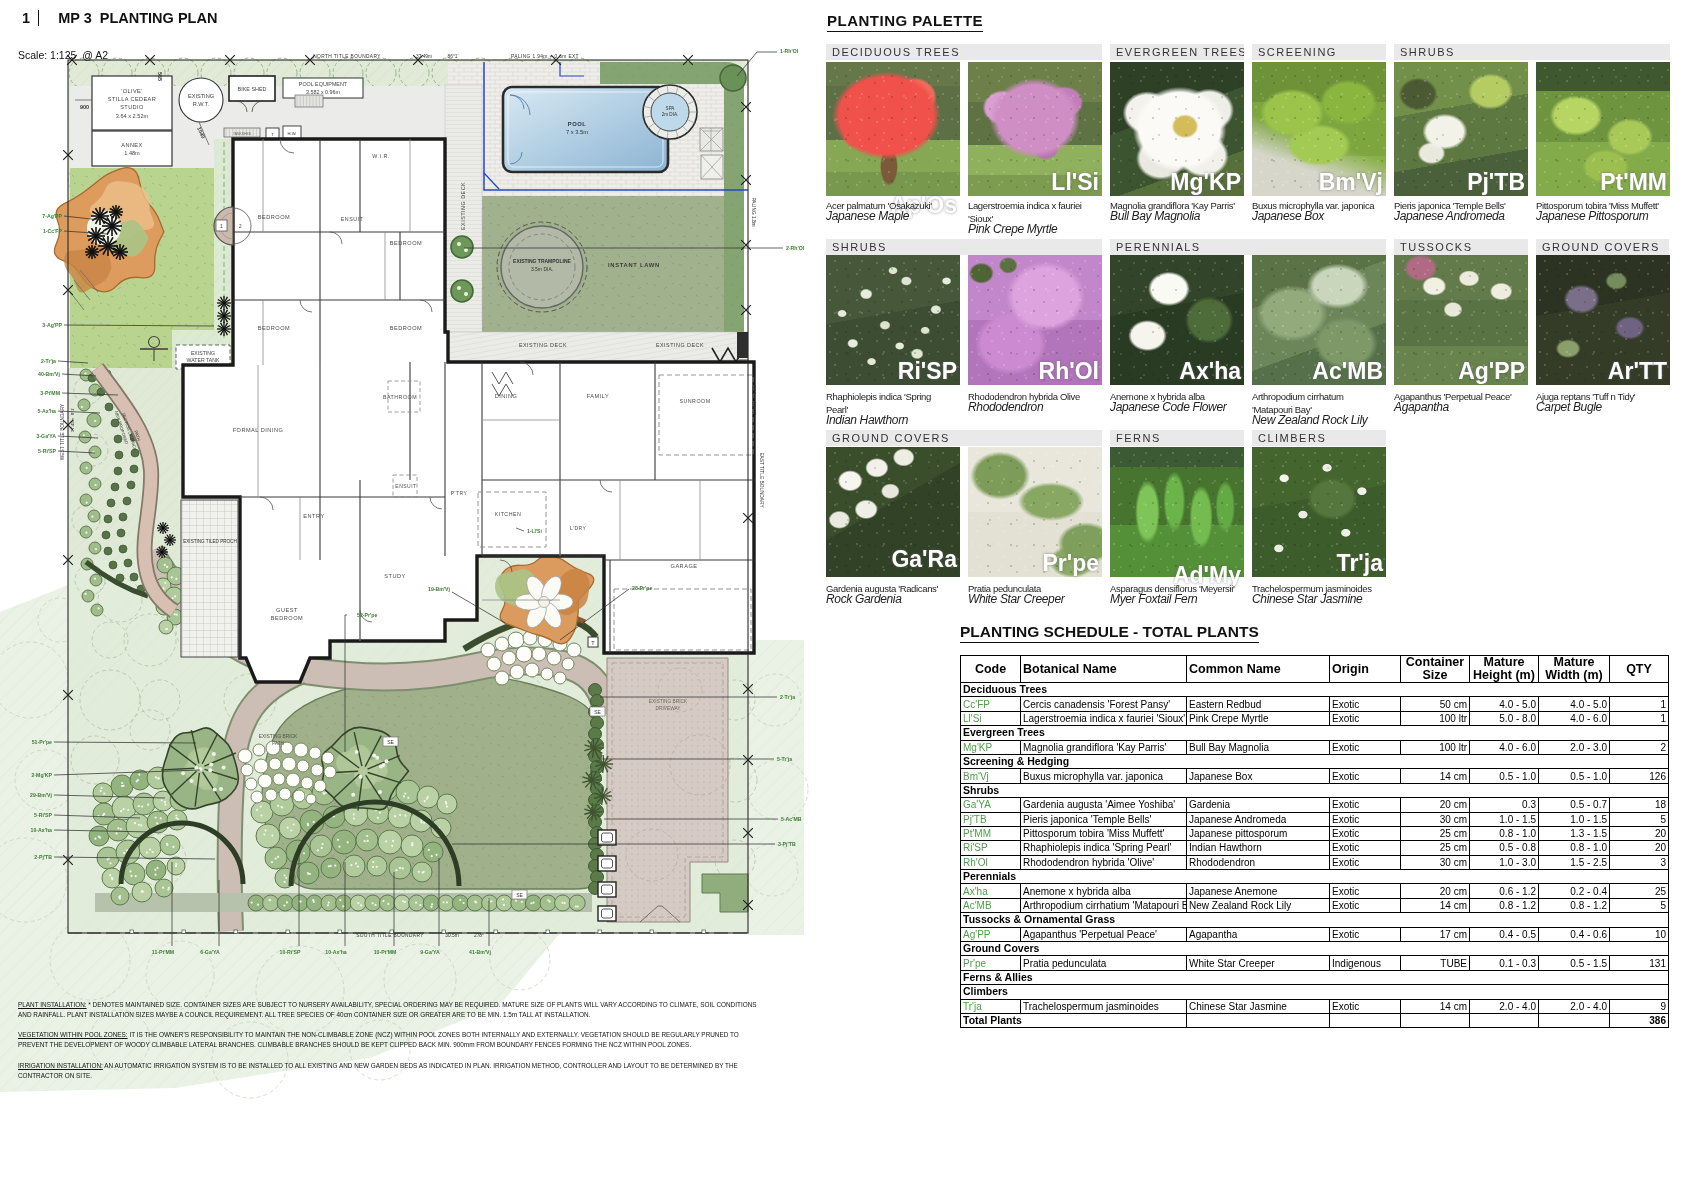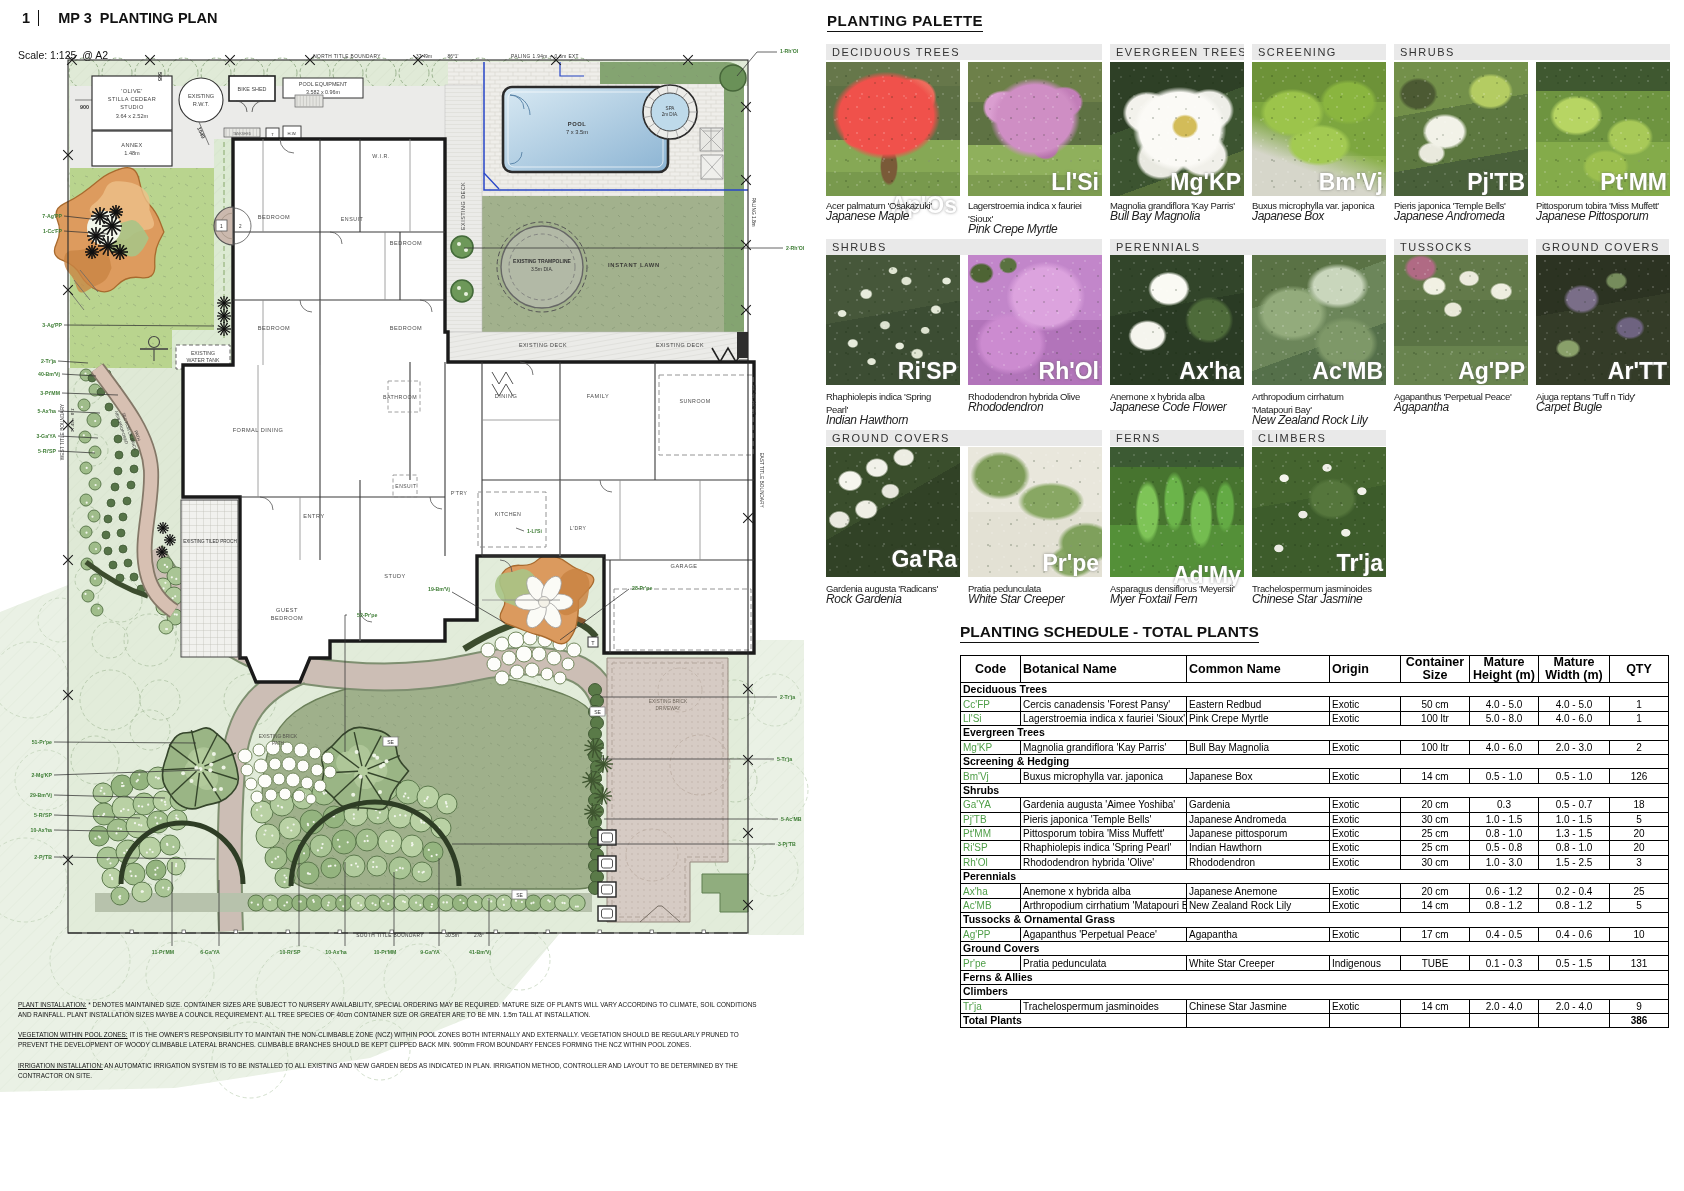--- a/index.html
+++ b/index.html
@@ -23,21 +23,21 @@
 .code{position:absolute;right:3px;bottom:0px;color:#fff;font-weight:bold;font-size:23px;letter-spacing:0px;text-shadow:0 0 3px rgba(100,100,100,.7);}
 .cap{position:absolute;width:145px;font-size:9.5px;letter-spacing:-0.35px;color:#222;line-height:13px;}
 .cap .it{font-size:12px;font-style:italic;line-height:9px;}
 
 #sched{position:absolute;left:960px;top:655px;}
 #sched table{border-collapse:collapse;table-layout:fixed;width:708px;padding-left:14px;}
 #sched td{border:1px solid #000;font-size:10px;padding:0 2px;height:13.4px;line-height:11px;overflow:hidden;white-space:nowrap;}
 #sched .hd{font-weight:bold;font-size:12.5px;text-align:center;line-height:13px;}
 #sched .sec{font-weight:bold;font-size:10.5px;}
 #sched .cd{color:#4e9e47;}
-#sched .c{text-align:center;}
+#sched .c{text-align:right;}
 .stitle{position:absolute;font-size:15.5px;font-weight:bold;color:#111;border-bottom:1.5px solid #111;padding-bottom:1px;}
 
 .note{position:absolute;left:18px;width:800px;font-size:6.4px;line-height:10.4px;color:#111;white-space:nowrap;}
 .note u{text-decoration:underline;}
 </style>
 </head>
 <body>
 <div id="page">
 
 <svg id="plan" class="abs" style="left:0;top:0" width="842" height="1191" viewBox="0 0 842 1191">

